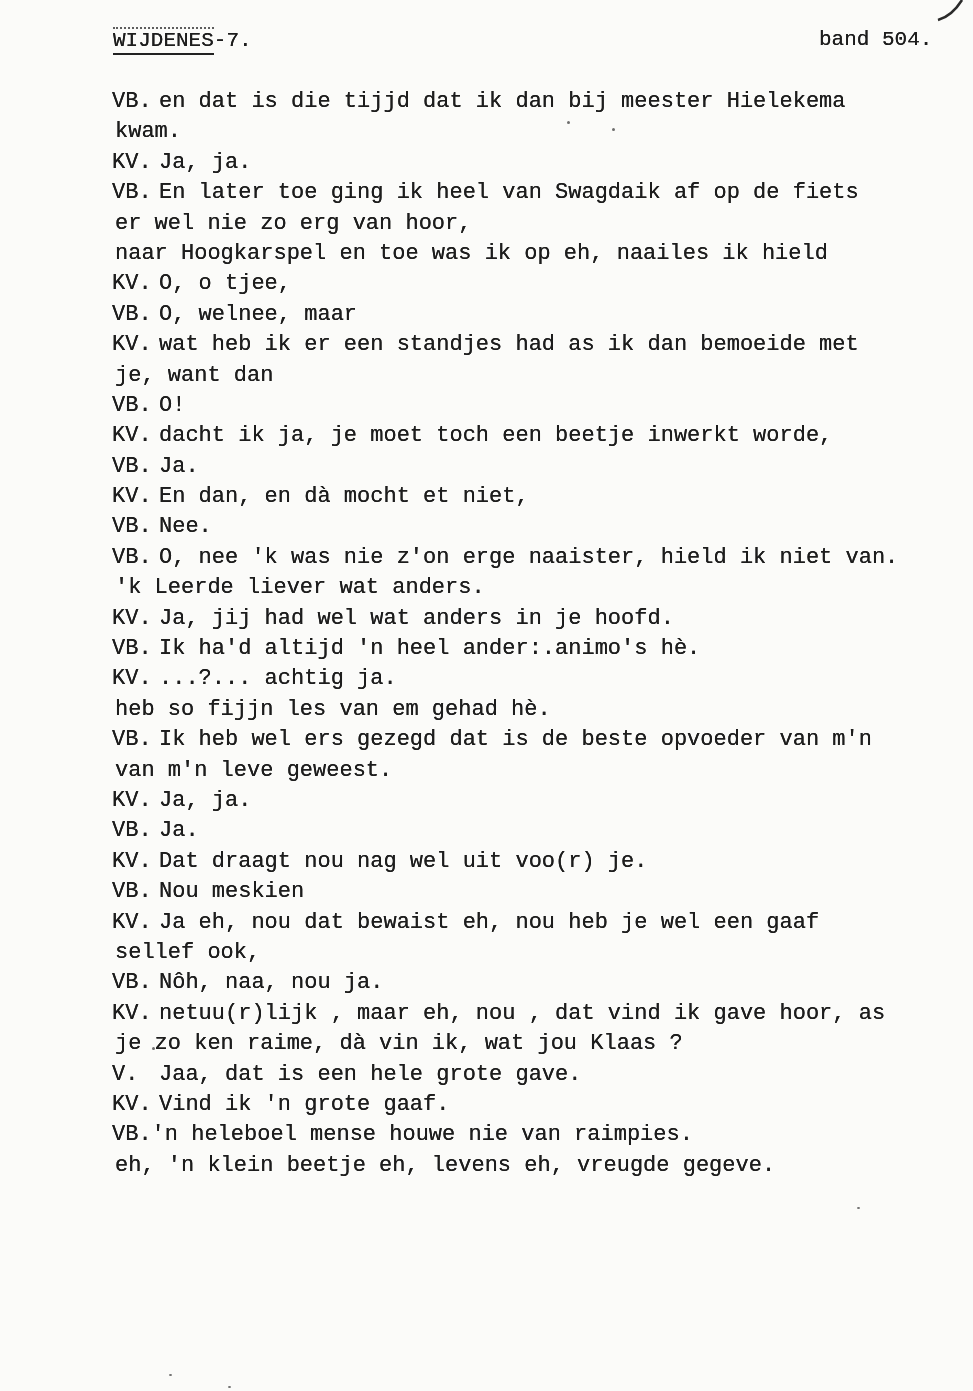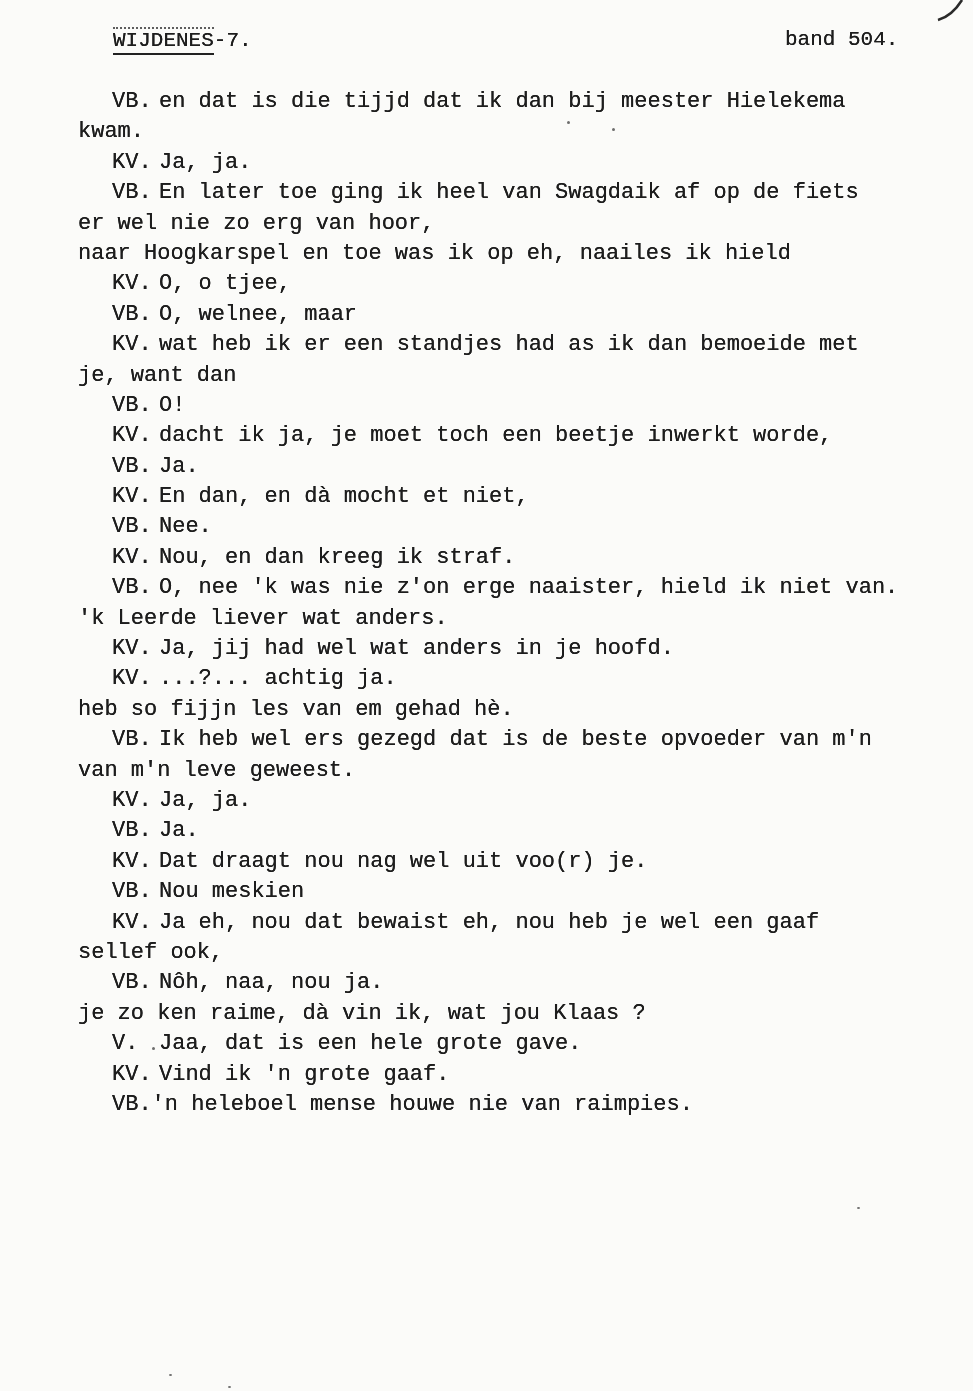--- a/index.html
+++ b/index.html
@@ -29,21 +29,21 @@
     white-space: pre;
     text-shadow: 0 0 0.6px currentColor;
   }
   .hdr-title .underlined {
     border-bottom: 2.5px solid #222;
     border-top: 2px dotted rgba(40,40,40,0.75);
     padding-bottom: 1px;
   }
   .hdr-band {
     position: absolute;
-    left: 785px;
+    left: 819px;
     top: 27px;
     font-size: 21px;
     line-height: 26px;
     white-space: pre;
     text-shadow: 0 0 0.6px currentColor;
   }
   
   .transcript {
     position: absolute;
     left: 0;
@@ -56,21 +56,21 @@
     line-height: 30.4px;
     font-size: 22px;
     white-space: pre;
     text-shadow: 0 0 0.6px currentColor;
   }
   .line .label {
     display: inline-block;
     width: 47px;
   }
   .line.cont {
-    padding-left: 78px;
+    padding-left: 115px;
   }
   .line.tight .label {
     width: auto;
   }
   
   .speck {
     position: absolute;
     background: #4a4a4a;
     border-radius: 50%;
     opacity: 0.8;
@@ -101,39 +101,41 @@
       <div class="line cont"><span class="text">naar Hoogkarspel en toe was ik op eh, naailes ik hield</span></div>
       <div class="line"><span class="label">KV.</span><span class="text">O, o tjee,</span></div>
       <div class="line"><span class="label">VB.</span><span class="text">O, welnee, maar</span></div>
       <div class="line"><span class="label">KV.</span><span class="text">wat heb ik er een standjes had as ik dan bemoeide met</span></div>
       <div class="line cont"><span class="text">je, want dan</span></div>
       <div class="line"><span class="label">VB.</span><span class="text">O!</span></div>
       <div class="line"><span class="label">KV.</span><span class="text">dacht ik ja, je moet toch een beetje inwerkt worde,</span></div>
       <div class="line"><span class="label">VB.</span><span class="text">Ja.</span></div>
       <div class="line"><span class="label">KV.</span><span class="text">En dan, en dà mocht et niet,</span></div>
       <div class="line"><span class="label">VB.</span><span class="text">Nee.</span></div>
-      <div class="line"><span class="label">KV.</span><span class="text">Nou, en dan kreeg ik straf.</span></div>
       <div class="line"><span class="label">VB.</span><span class="text">O, nee 'k was nie z'on erge naaister, hield ik niet van.</span></div>
       <div class="line cont"><span class="text">'k Leerde liever wat anders.</span></div>
       <div class="line"><span class="label">KV.</span><span class="text">Ja, jij had wel wat anders in je hoofd.</span></div>
+      <div class="line"><span class="label">VB.</span><span class="text">Ik ha'd altijd 'n heel ander:.animo's hè.</span></div>
       <div class="line"><span class="label">KV.</span><span class="text">...?... achtig ja.</span></div>
       <div class="line cont"><span class="text">heb so fijjn les van em gehad hè.</span></div>
       <div class="line"><span class="label">VB.</span><span class="text">Ik heb wel ers gezegd dat is de beste opvoeder van m'n</span></div>
       <div class="line cont"><span class="text">van m'n leve geweest.</span></div>
       <div class="line"><span class="label">KV.</span><span class="text">Ja, ja.</span></div>
       <div class="line"><span class="label">VB.</span><span class="text">Ja.</span></div>
       <div class="line"><span class="label">KV.</span><span class="text">Dat draagt nou nag wel uit voo(r) je.</span></div>
       <div class="line"><span class="label">VB.</span><span class="text">Nou meskien</span></div>
       <div class="line"><span class="label">KV.</span><span class="text">Ja eh, nou dat bewaist eh, nou heb je wel een gaaf</span></div>
       <div class="line cont"><span class="text">sellef ook,</span></div>
       <div class="line"><span class="label">VB.</span><span class="text">Nôh, naa, nou ja.</span></div>
+      <div class="line"><span class="label">KV.</span><span class="text">netuu(r)lijk , maar eh, nou , dat vind ik gave hoor, as</span></div>
       <div class="line cont"><span class="text">je zo ken raime, dà vin ik, wat jou Klaas ?</span></div>
       <div class="line"><span class="label">V.</span><span class="text">Jaa, dat is een hele grote gave.</span></div>
       <div class="line"><span class="label">KV.</span><span class="text">Vind ik 'n grote gaaf.</span></div>
       <div class="line tight"><span class="label">VB.</span><span class="text">'n heleboel mense houwe nie van raimpies.</span></div>
+      <div class="line cont"><span class="text">eh, 'n klein beetje eh, levens eh, vreugde gegeve.</span></div>
     </div>
 
   <svg class="corner-arc" viewBox="0 0 34 22">
     <path d="M2,20 Q16,16 26,0" fill="none" stroke="#2b2b2b" stroke-width="2.6"></path>
   </svg>
   <div class="speck" style="left:567px;top:121px;width:3px;height:3px;"></div>
   <div class="speck" style="left:612px;top:128px;width:3px;height:3px;"></div>
   <div class="speck" style="left:857px;top:1207px;width:3px;height:2px;"></div>
   <div class="speck" style="left:152px;top:1047px;width:3px;height:3px;"></div>
   <div class="speck" style="left:169px;top:1374px;width:3px;height:2px;"></div>

